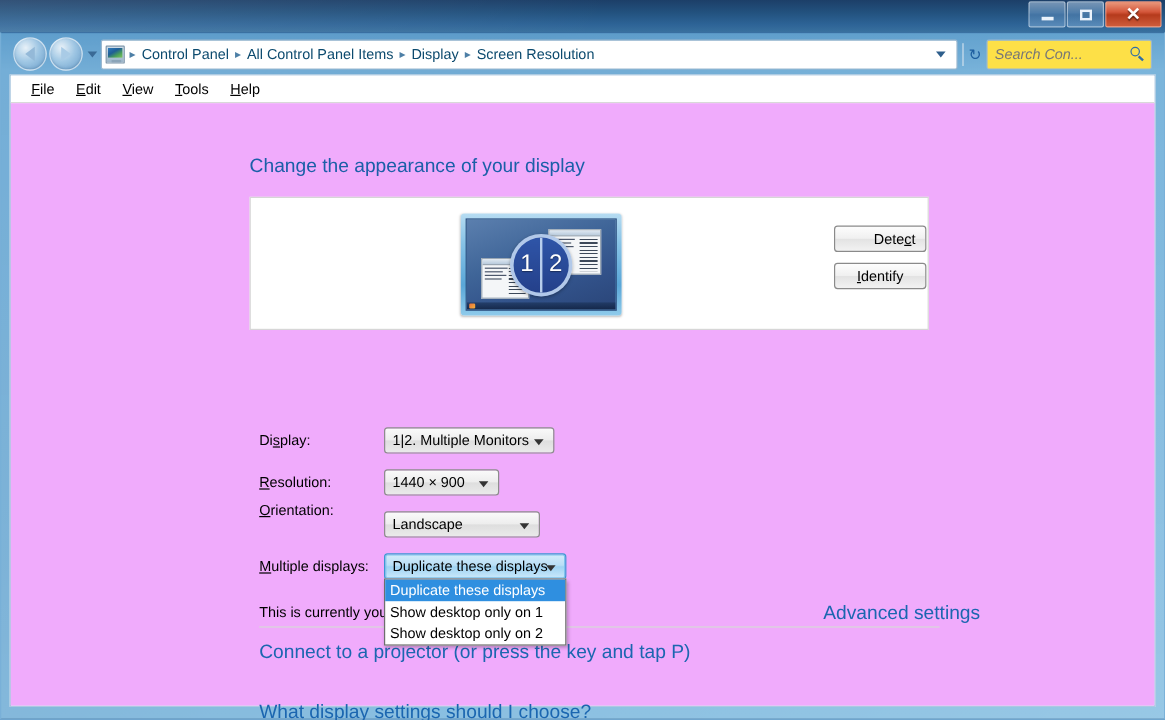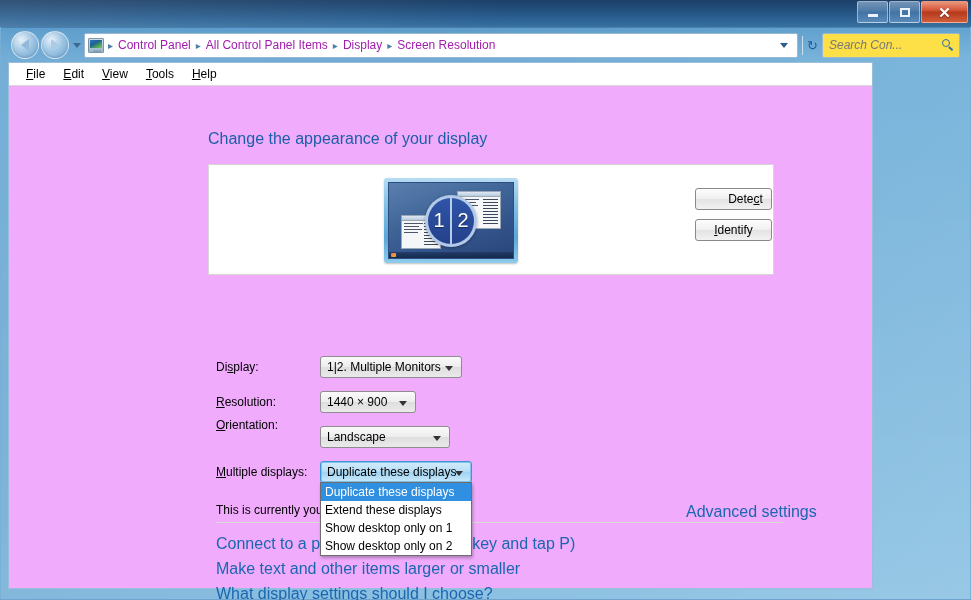--- a/index.html
+++ b/index.html
@@ -129,21 +129,21 @@
   }
   .crumb-icon::before {
     content: ""; position: absolute; left: 1px; top: 1px; right: 1px; bottom: 4px;
     background: linear-gradient(150deg, #2f7bbd 0%, #1f5e96 40%, #4aa05a 70%, #7ec45f 100%);
   }
   .crumb-icon::after {
     content: ""; position: absolute; left: 4px; bottom: 0px; width: 8px; height: 2px;
     background: #8ba4b8;
   }
   .crumb {
-    font-size: 12px; color: #a21caf;
+    font-size: 12px; color: #0c4a6e;
     padding: 1px 3px; cursor: default;
     white-space: nowrap;
   }
   .crumb-sep {
     color: #4d7fa6; font-size: 10px;
     padding: 0 2px; cursor: default;
     user-select: none;
   }
   .addr-spacer { flex: 1 1 auto; }
   .addr-caret {
@@ -192,21 +192,21 @@
   .mag-icon::after {
     content: ""; position: absolute; left: 7px; top: 7px;
     width: 5px; height: 1.6px; background: #2f6ea8;
     transform: rotate(42deg); transform-origin: left center;
   }
 
   
   .client {
     position: absolute;
     left: 8px; top: 62px;
-    width: 865px; height: 527px;
+    width: 955px; height: 527px;
     background: #ffffff;
     border: 1px solid #9cbedb;
     box-sizing: border-box;
   }
   .menubar {
     height: 22px;
     display: flex; align-items: center;
     background: #ffffff;
     border-bottom: 1px solid #d9d9d9;
     padding-left: 8px;
@@ -546,25 +546,23 @@
       <div class="form-label lbl-multiple"><u>M</u><span>ultiple displays:</span></div>
       <div class="combo combo-multiple open-combo">
         <span>Duplicate these displays</span>
         <span class="caret"></span>
       </div>
 
       <div class="body-text txt-current">This is currently your main display.</div>
       <div class="link link-advanced">Advanced settings</div>
       <div class="hr-sep"></div>
       <div class="link link-projector">Connect to a projector (or press the  key and tap P)</div>
-      <div class="link link-maketext">Make text and other items larger or smaller</div>
       <div class="link link-whatdisp">What display settings should I choose?</div>
 
       <div class="dropdown-list">
         <div class="dd-item selected">Duplicate these displays</div>
-        <div class="dd-item">Extend these displays</div>
         <div class="dd-item">Show desktop only on 1</div>
         <div class="dd-item">Show desktop only on 2</div>
       </div>
 
     </div>
   </div>
 </div>
 
 </body></html>

